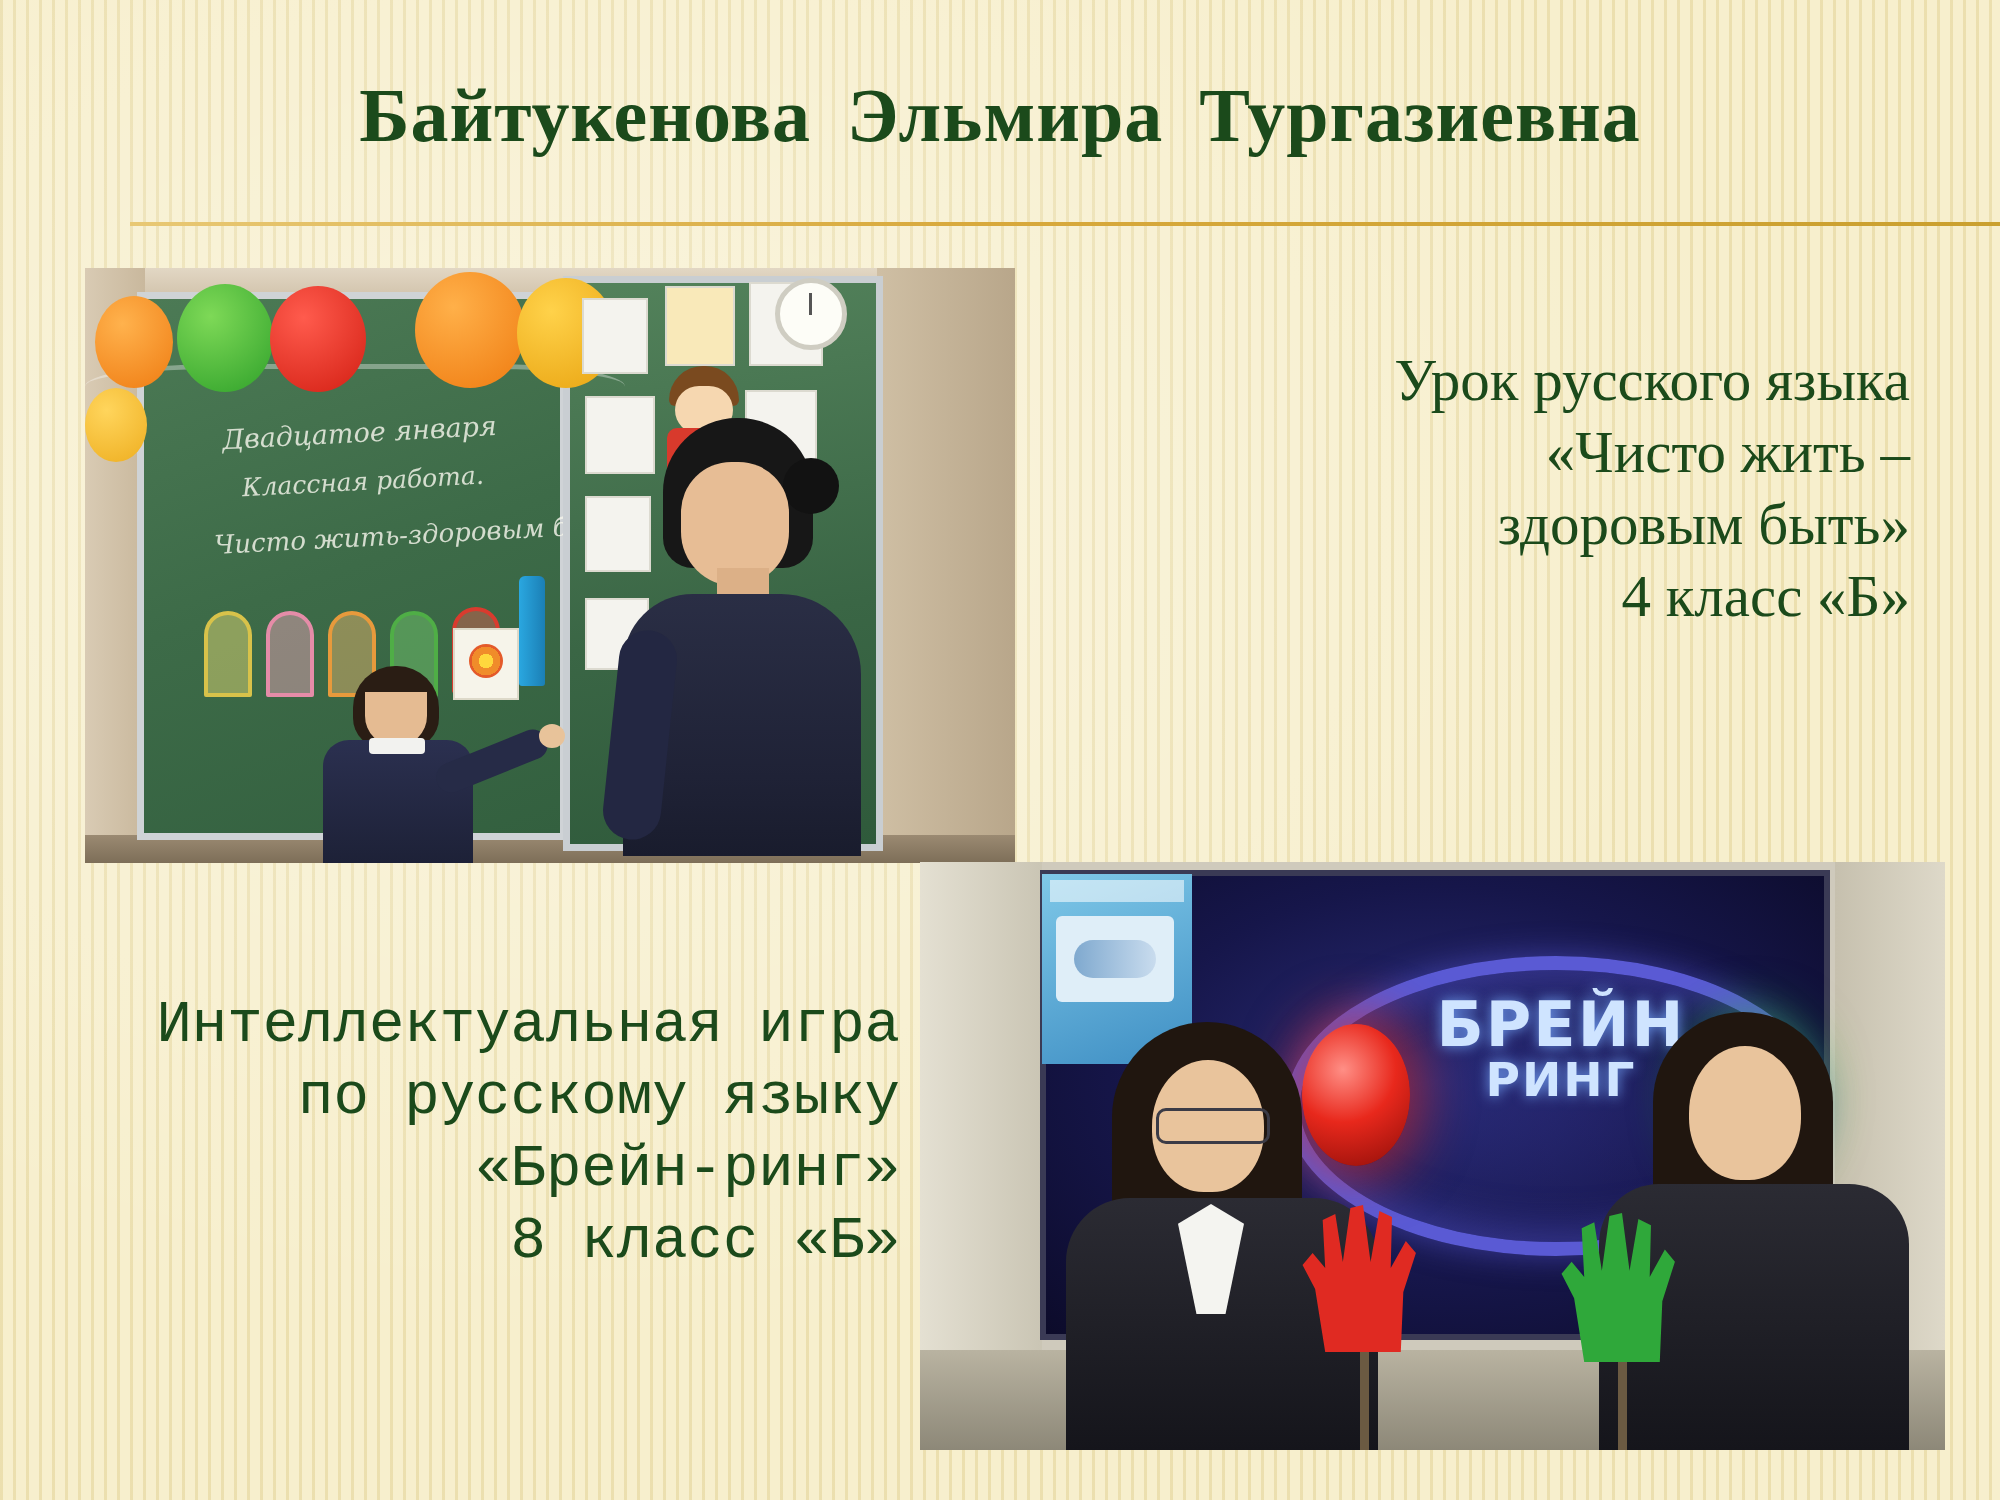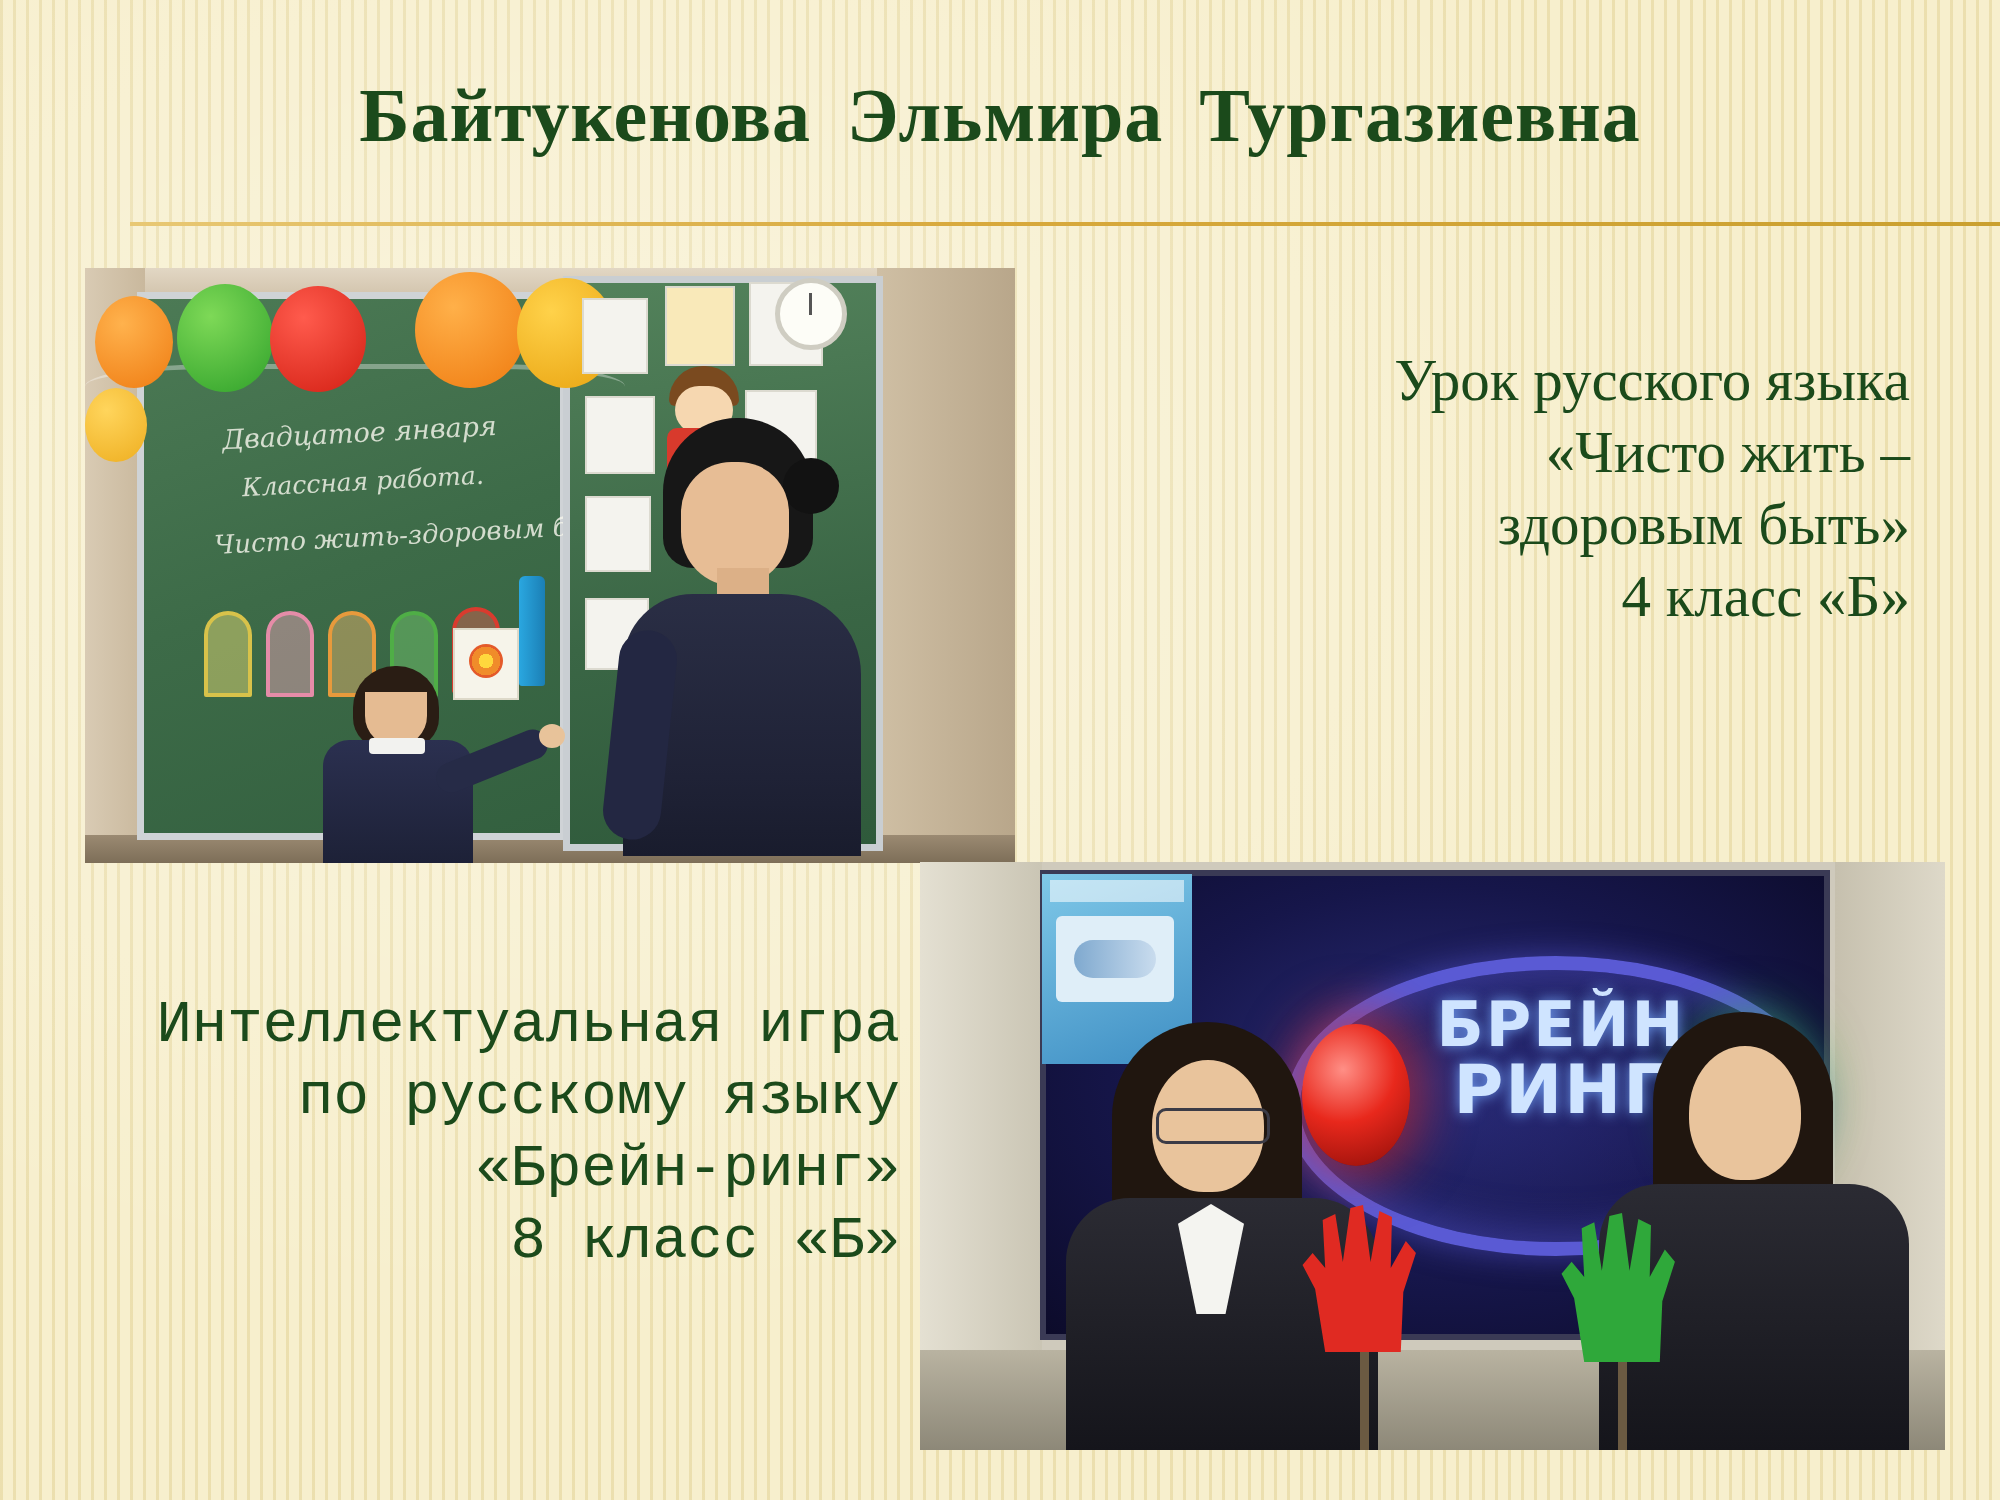--- a/index.html
+++ b/index.html
@@ -235,21 +235,21 @@
     background: radial-gradient(ellipse at 50% 50%, rgba(40,40,120,0.4), rgba(10,10,50,0.1));
   }
   .br-text {
     position: absolute; left: 330px; top: 118px; width: 370px;
     text-align: center; color: #cfe4ff;
     font-family: "DejaVu Sans", sans-serif;
     font-weight: bold; font-size: 62px; line-height: 1.0;
     letter-spacing: 2px;
     text-shadow: 0 0 14px rgba(120,170,255,0.9);
   }
-  .br-text .l2 { font-size: 68px; }
+  .br-text .l2 { font-size: 47px; }
   .bulb { position: absolute; border-radius: 50%; }
   .bulb-red {
     left: 256px; top: 148px; width: 108px; height: 142px;
     background: radial-gradient(circle at 38% 32%, #ff8f86 0%, #e8281c 45%, #8c0d08 100%);
     box-shadow: 0 0 50px 14px rgba(230,40,30,0.55);
   }
   .bulb-green {
     left: 650px; top: 150px; width: 108px; height: 142px;
     background: radial-gradient(circle at 38% 32%, #9bff9b 0%, #1fc21f 45%, #0a6a0a 100%);
     box-shadow: 0 0 50px 14px rgba(30,200,30,0.55);

